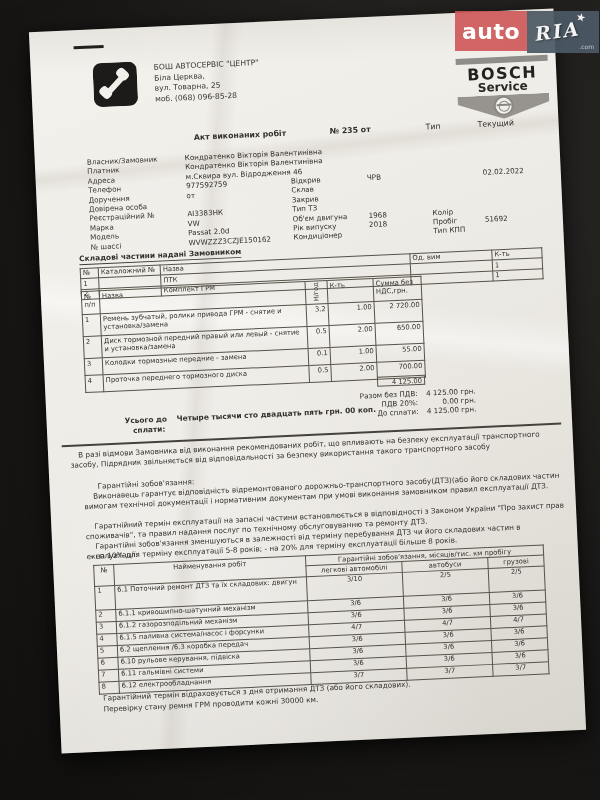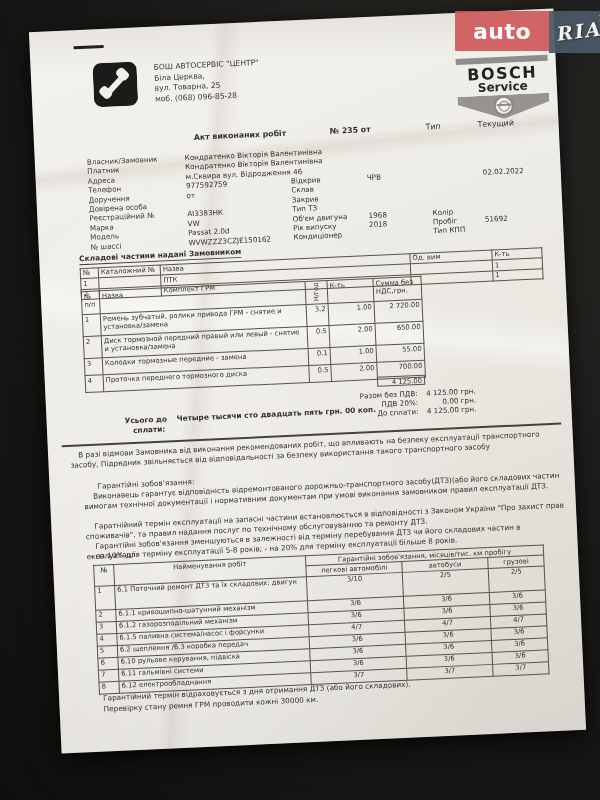--- a/index.html
+++ b/index.html
@@ -106,21 +106,21 @@
   .wtable col.c1{width:20px;} .wtable col.c2{width:192px;} .wtable col.c3{width:96px;}
   .wtable col.c4{width:86px;} .wtable col.c5{width:56px;}
   .wtable td{vertical-align:middle;}
   .wtable tr.h{height:10px;}
   .wtable tr.b1{height:24px;} .wtable tr.bn{height:12px;}
 
   .note{position:absolute;left:44px;font-size:7.3px;}
   .note1{top:664px;} .note2{top:675px;}
 
   .wm{position:absolute;top:11px;left:455px;display:flex;z-index:5;}
-  .wm-auto{width:94px;height:40px;background:rgba(206,85,86,.9);color:#fff;
+  .wm-auto{width:72px;height:40px;background:rgba(206,85,86,.9);color:#fff;
     display:flex;align-items:center;justify-content:center;
     font-size:22px;font-weight:bold;letter-spacing:0.5px;}
   .wm-ria{width:72px;height:42px;background:rgba(75,88,100,.93);position:relative;margin-top:0px;}
   .ria-text{position:absolute;left:8px;top:9px;font-family:"DejaVu Serif",serif;
     font-style:italic;font-weight:bold;font-size:19px;color:#f4f4f4;
     transform:rotate(-7deg);letter-spacing:2px;text-shadow:1px 1px 2px rgba(0,0,0,.5);}
   .ria-star{position:absolute;right:13px;top:0px;font-size:11px;color:#f4f4f4;transform:rotate(14deg);}
   .ria-com{position:absolute;right:5px;bottom:3px;font-size:6px;color:#c3cad0;}
 </style>
 </head>

